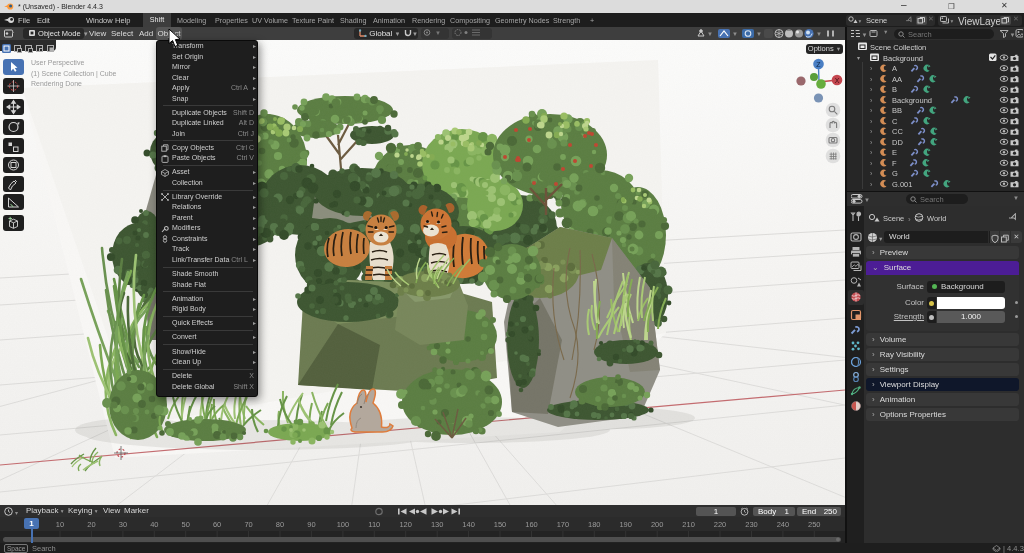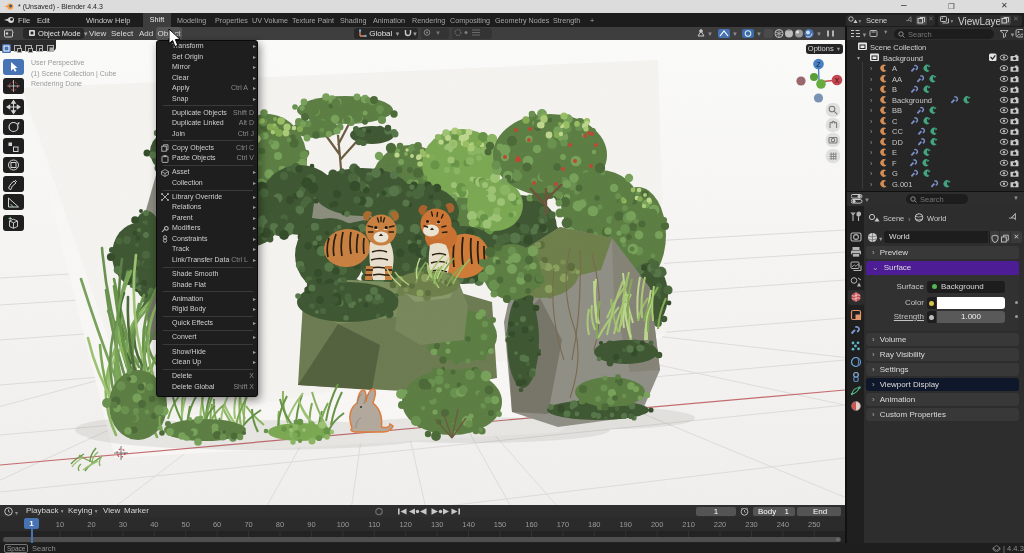--- a/index.html
+++ b/index.html
@@ -2409,21 +2409,21 @@
         </div>
       <div class="abs" style="left:71px;top:0;width:68px;height:12px;background:#595959;border-radius:0 3px 3px 0;text-align:center;color:#f0f0f0;line-height:12px;">1.000</div>
       <span class="abs" style="left:149px;top:4px;width:3px;height:3px;border-radius:50%;background:#9a9a9a;"></span>
     </div>
   </div>
   <div class="abs" style="left:19px;top:141px;width:153px;height:13px;background:#383838;border-radius:3px;color:#dcdcdc;font-size:8px;"><span style="margin-left:6px;line-height:13px;color:#aaa;">›</span><span style="margin-left:5px;line-height:13px;">Volume</span></div>
   <div class="abs" style="left:19px;top:156px;width:153px;height:13px;background:#383838;border-radius:3px;color:#dcdcdc;font-size:8px;"><span style="margin-left:6px;line-height:13px;color:#aaa;">›</span><span style="margin-left:5px;line-height:13px;">Ray Visibility</span></div>
   <div class="abs" style="left:19px;top:171px;width:153px;height:13px;background:#383838;border-radius:3px;color:#dcdcdc;font-size:8px;"><span style="margin-left:6px;line-height:13px;color:#aaa;">›</span><span style="margin-left:5px;line-height:13px;">Settings</span></div>
   <div class="abs" style="left:19px;top:186px;width:153px;height:13px;background:#0f172a;border-radius:3px;color:#dcdcdc;font-size:8px;"><span style="margin-left:6px;line-height:13px;color:#aaa;">›</span><span style="margin-left:5px;line-height:13px;">Viewport Display</span></div>
   <div class="abs" style="left:19px;top:201px;width:153px;height:13px;background:#383838;border-radius:3px;color:#dcdcdc;font-size:8px;"><span style="margin-left:6px;line-height:13px;color:#aaa;">›</span><span style="margin-left:5px;line-height:13px;">Animation</span></div>
-  <div class="abs" style="left:19px;top:216px;width:153px;height:13px;background:#383838;border-radius:3px;color:#dcdcdc;font-size:8px;"><span style="margin-left:6px;line-height:13px;color:#aaa;">›</span><span style="margin-left:5px;line-height:13px;">Custom Properties</span></div>
+  <div class="abs" style="left:19px;top:216px;width:153px;height:13px;background:#383838;border-radius:3px;color:#dcdcdc;font-size:8px;"><span style="margin-left:6px;line-height:13px;color:#aaa;">›</span><span style="margin-left:5px;line-height:13px;">Options Properties</span></div>
 </div>
 
 <div class="abs" id="timeline">
 <div class="abs" style="left:0;top:0;width:845px;height:12px;background:#2e2e2e;color:#d5d5d5;font-size:8px;">
 <svg class="abs" style="left:4px;top:2px" width="18" height="9" viewBox="0 0 18 9">
         <circle cx="4.5" cy="4.5" r="3.8" fill="none" stroke="#c5c5c5" stroke-width="1"></circle>
         <path d="M4.5 2.5 v2 l1.5 1" stroke="#c5c5c5" stroke-width="0.9" fill="none"></path>
         <text x="11" y="7.5" font-size="6" fill="#8e8e8e">▾</text>
       </svg>
 <span class="abs" style="left:26px;top:1px;">Playback <span style="font-size:5.5px;color:#999;">▾</span></span>
@@ -2442,21 +2442,21 @@
           <path d="M69 1.5 l6 3 -6 3 z"></path>
 <path d="M77.5 1.5 l6 3 -6 3 z M84.4 1.5 h1.6 v6 h-1.6 z"></path>
 </g>
       </svg>
 <div class="abs" style="left:696px;top:1.5px;width:40px;height:9.5px;background:#545454;border-radius:2px;text-align:center;line-height:9.5px;color:#fff;">1</div>
 <svg class="abs" style="left:739px;top:2px" width="12" height="9" viewBox="0 0 12 9">
         <circle cx="5.5" cy="4.8" r="3.4" fill="none" stroke="#b5b5b5" stroke-width="1"></circle>
         <path d="M5.5 3 v1.8 l1.3 0.8 M3.5 1 l-1.3 1 M7.5 1 l1.3 1" stroke="#b5b5b5" stroke-width="0.9" fill="none"></path>
       </svg>
 <div class="abs" style="left:753px;top:1.5px;width:42px;height:9.5px;background:#545454;border-radius:2px;color:#fff;"><span style="margin-left:5px;line-height:9.5px;">Body</span><span style="float:right;margin-right:6px;line-height:9.5px;">1</span></div>
-<div class="abs" style="left:797px;top:1.5px;width:44px;height:9.5px;background:#545454;border-radius:2px;color:#fff;"><span style="margin-left:16px;line-height:9.5px;">End</span><span style="float:right;margin-right:4px;line-height:9.5px;">250</span></div>
+<div class="abs" style="left:797px;top:1.5px;width:44px;height:9.5px;background:#545454;border-radius:2px;color:#fff;"><span style="margin-left:5px;line-height:9.5px;">End</span><span style="float:right;margin-right:4px;line-height:9.5px;">250</span></div>
 </div>
 <div class="abs" style="left:0;top:12px;width:845px;height:14px;background:#2b2b2b;"></div>
 <svg class="abs" style="left:0;top:12px" width="845" height="14" viewBox="0 0 845 14">
       <text x="60.0" y="10" font-size="7.5" fill="#9a9a9a" text-anchor="middle">10</text>
       <text x="91.4" y="10" font-size="7.5" fill="#9a9a9a" text-anchor="middle">20</text>
       <text x="122.9" y="10" font-size="7.5" fill="#9a9a9a" text-anchor="middle">30</text>
       <text x="154.3" y="10" font-size="7.5" fill="#9a9a9a" text-anchor="middle">40</text>
       <text x="185.7" y="10" font-size="7.5" fill="#9a9a9a" text-anchor="middle">50</text>
       <text x="217.1" y="10" font-size="7.5" fill="#9a9a9a" text-anchor="middle">60</text>
       <text x="248.6" y="10" font-size="7.5" fill="#9a9a9a" text-anchor="middle">70</text>

